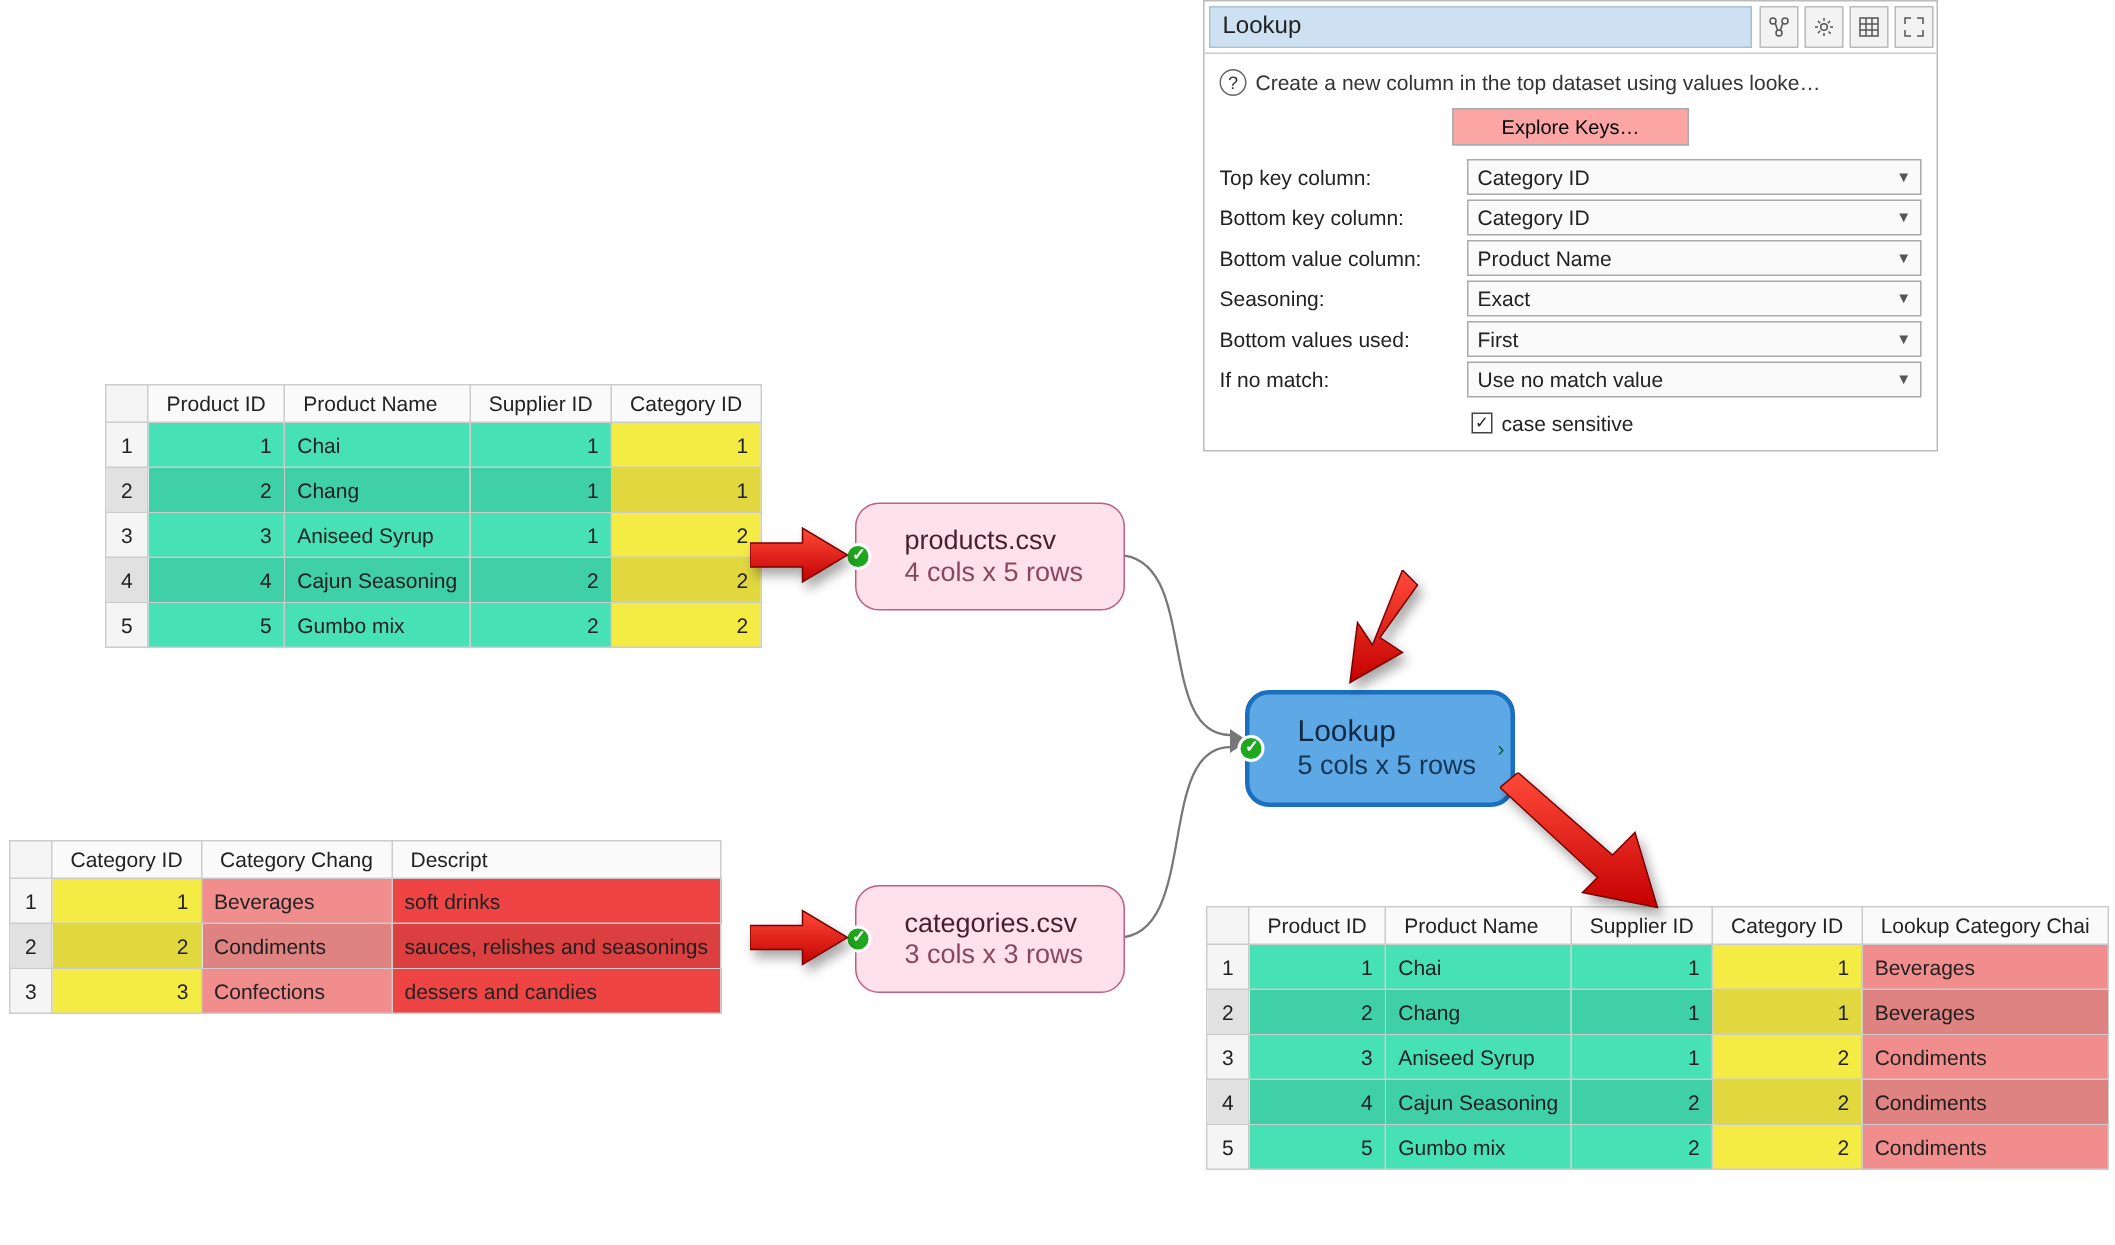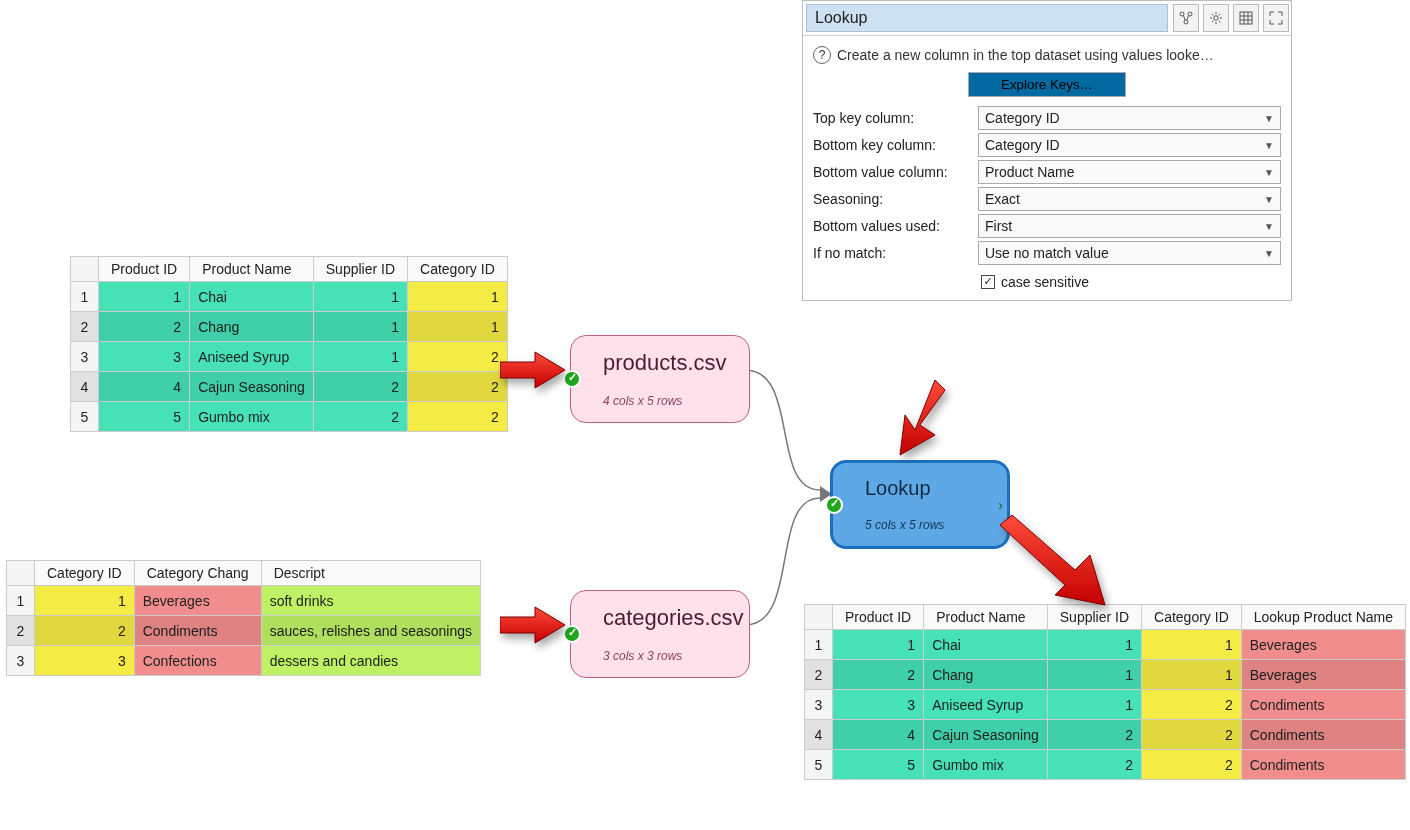--- a/index.html
+++ b/index.html
@@ -7,44 +7,44 @@
 
   
   .data-table { border-collapse:collapse; background:#fff; }
   .data-table th { font-weight:400; text-align:left; padding:4px 12px; border:1px solid #ccc; background:#fafafa; }
   .data-table td { padding:5px 8px; border:1px solid #ccc; height:30px; }
   .data-table .rownum { background:#f5f5f5; text-align:center; width:28px; border:1px solid #ccc; }
   .alt { filter:brightness(0.92); }
   .cell-teal   { background:#46e2b5; }
   .cell-yellow { background:#f5eb45; }
   .cell-red    { background:#f28d8d; }
-  .cell-plain  { background:#bef264; }
+  .cell-plain  { background:#ef4444; }
   .num-right   { text-align:right; }
 
   
   .node { position:absolute; width:180px; border-radius:16px; padding:14px 18px 14px 32px; }
   .node-pink { background:#ffe1eb; border:1px solid #bf5e85; }
   .node-blue { background:#5ea9e5; border:3px solid #1b6fc1; }
-  .node-title { font-family:"Segoe UI Semilight","Segoe UI Light",Arial,sans-serif; font-size:22px; color:#4a1c2f; }
+  .node-title { font-family:"Segoe UI Semilight","Segoe UI Light",Arial,sans-serif; font-size:18px; color:#4a1c2f; }
   .node-blue .node-title { color:#102a44; font-size:20px; }
-  .node-sub { font-size:12px; color:#8a4560; margin-top:18px;font-style:italic; }
+  .node-sub { font-size:18px; color:#8a4560; margin-top:0; }
   .node-blue .node-sub { color:#113656; }
   .node-check { position:absolute; left:-8px; top:50%; transform:translateY(-50%); width:18px; height:18px; border-radius:50%; background:#1fa81f; border:2px solid #fff; }
   .node-check::after { content:"✓"; color:#fff; font-size:11px; position:absolute; left:3px; top:-1px; font-weight:bold; }
   .node-blue .out-arrow { position:absolute; right:4px; top:50%; transform:translateY(-50%); color:#0d5c28; font-size:14px; }
 
   
   .panel { position:absolute; width:490px; border:1px solid #bbb; background:#fff; }
   .panel-head { display:flex; align-items:stretch; border-bottom:1px solid #ccc; }
   .panel-title { flex:1; padding:4px 8px; background:#cee1f2; border:1px solid #a9c0d6; margin:3px; font-size:16px; }
   .panel-btn { width:26px; border:1px solid #bbb; margin:3px 2px; background:#f3f3f3; display:flex; align-items:center; justify-content:center; cursor:pointer; }
   .panel-body { padding:6px 10px 10px 10px; }
   .info-row { display:flex; align-items:center; gap:6px; padding:4px 0 8px 0; color:#333; }
   .explore-row { text-align:center; padding-bottom:6px; }
-  .explore-btn { padding:4px 32px; border:1px solid #aaa; background:#0369a1; cursor:pointer; }
+  .explore-btn { padding:4px 32px; border:1px solid #aaa; background:#fca5a5; cursor:pointer; }
   .form-row { display:flex; align-items:center; margin:3px 0; }
   .form-row label { width:165px; }
   .form-sel { flex:1; border:1px solid #aaa; background:#fafafa; padding:3px 6px; display:flex; justify-content:space-between; align-items:center; cursor:pointer; }
   .form-sel .caret { font-size:10px; color:#555; }
   .form-input { flex:1; border:1px solid #aaa; padding:3px 6px; background:#fff; }
   .chk-row { padding:4px 0 0 168px; }
   .chk { display:inline-flex; align-items:center; gap:6px; cursor:pointer; }
   .chk-box { width:14px; height:14px; border:1px solid #444; display:inline-flex; align-items:center; justify-content:center; font-size:11px; }
 
   
@@ -141,21 +141,21 @@
 
 <div style="position:absolute; left:804px; top:604px;">
 <table class="data-table">
   <thead>
         <tr>
     <th class="rownum"></th>
     <th>Product ID</th>
     <th>Product Name</th>
     <th>Supplier ID</th>
     <th>Category ID</th>
-    <th>Lookup Product Name</th>
+    <th>Lookup Category Chai</th>
   </tr>
       </thead>
   <tbody>
     <tr>
       <td class="rownum">1</td>
       <td class="cell-teal num-right">1</td>
       <td class="cell-teal">Chai</td>
       <td class="cell-teal num-right">1</td>
       <td class="cell-yellow num-right">1</td>
       <td class="cell-red">Beverages</td>

